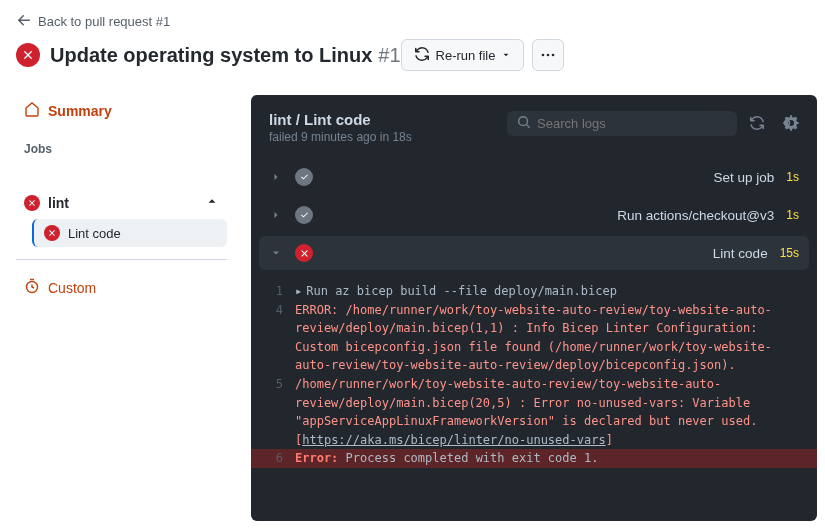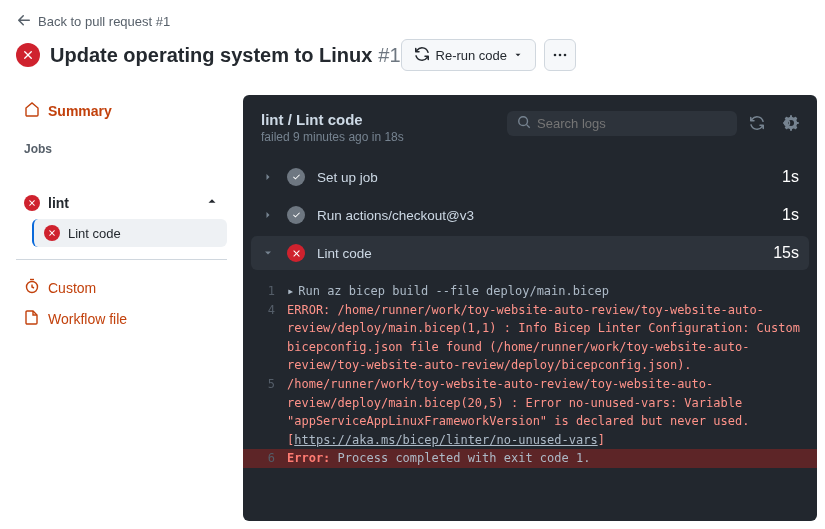--- a/index.html
+++ b/index.html
@@ -24,36 +24,36 @@
 .body { display: flex; flex: 1; min-height: 0; }
 .sidebar { width: 243px; padding: 8px 16px; border-right: 0; }
 .side-item { display: flex; align-items: center; gap: 8px; padding: 6px 8px; border-radius: 6px; cursor: pointer; font-size: 14px; color: #c2410c; }
 .side-item.bold { font-weight: 600; }
 .side-heading { font-size: 12px; color: #57606a; font-weight: 600; padding: 16px 8px 6px; }
 .job-item { display: flex; align-items: flex-end; padding: 6px 8px; gap: 8px; border-radius: 6px; cursor: pointer; margin-top: 26px; }
 .job-item .spacer { flex: 1; }
 .step-sub { display:flex; align-items:center; gap:8px; margin: 2px 0 4px 16px; padding: 6px 10px; border-radius: 6px; border-left: 2px solid #0969da; background: #eef1f4; font-size: 13px; cursor:pointer; }
 .divider { border: none; border-top: 1px solid #d0d7de; margin: 12px 0; }
 
-.log-pane { flex: 1; background: #22272e; color: #adbac7; border-radius: 6px; margin: 8px 8px 8px 0; display: flex; flex-direction: column; overflow: hidden; min-width: 0; }
+.log-pane { flex: 1; background: #22272e; color: #adbac7; border-radius: 6px; margin: 8px 8px 8px 8px; display: flex; flex-direction: column; overflow: hidden; min-width: 0; }
 .log-head { padding: 16px 18px 12px; display: flex; align-items: flex-start; gap: 12px; }
 .log-head-title { flex: 1; min-width: 0; }
 .log-head-title h3 { color: #cdd9e5; font-size: 15px; font-weight: 600; }
 .log-head-title .sub { font-size: 12px; color: #768390; margin-top: 2px; }
 .search-wrap { display: flex; align-items: center; background: #2d333b; border-radius: 6px; padding: 4px 10px; gap: 6px; width: 230px; }
 .search-wrap input { background: transparent; border: none; outline: none; color: #bef264; font-size: 13px; flex: 1; }
 .log-head-icons { display: flex; gap: 14px; align-items: center; padding-top:4px; }
 .log-head-icons .ic { cursor: pointer; color: #768390; }
 
 .steps { padding: 4px 8px 8px; display:flex; flex-direction:column; gap:4px; }
-.step-row { display: flex; align-items: center; padding: 8px 10px; gap: 12px; border-radius: 6px; cursor: pointer; }
+.step-row { display: flex; align-items: center; padding: 8px 10px; gap: 12px; border-radius: 6px; cursor: pointer; text-align: right; }
 .step-row.expanded { background: #2d333b; }
 .step-row .chev { width: 14px; color: #768390; display:flex; justify-content:center; }
 .step-row .step-title { flex: 1; color: #cdd9e5; font-size: 13.5px; }
-.step-row .step-time { font-size: 16px; color: #ffffff; }
+.step-row .step-time { font-size: 12px; color: #fde047; }
 
 .log-lines { font-family: ui-monospace, SFMono-Regular, Menlo, monospace; font-size: 12px; line-height: 1.55; padding: 4px 0 10px; }
 .log-line { display: flex; }
 .log-line .ln { width: 44px; text-align: right; padding-right: 12px; color: #545d68; flex-shrink: 0; user-select: none; }
 .log-line .txt { flex: 1; padding-right: 14px; white-space: pre-wrap; word-break: break-word; }
 .log-line.err .txt { color: #ff938a; }
 .log-line.err-final { background: #5d2527; }
 .log-line.err-final .txt .kw { color: #ff7b72; font-weight: 600; }
 .log-line .link { text-decoration: underline; color: #adbac7; }
 .run-caret { display:inline-block; margin-right:4px;}
@@ -85,21 +85,21 @@
           <span class="num">#1</span>
         </h1>
       </div>
       <div class="title-right">
         <button class="btn">
           <span>
             <svg class="sm-icon" viewBox="0 0 16 16" fill="currentColor">
                 <path d="M8 2.5a5.5 5.5 0 00-4.6 2.5H5a.75.75 0 010 1.5H1.75A.75.75 0 011 5.75V2.5a.75.75 0 011.5 0v1.3A7 7 0 0114.7 6a.75.75 0 11-1.4.5A5.5 5.5 0 008 2.5zM1.3 10a.75.75 0 011.4-.5A5.5 5.5 0 0012.6 11H11a.75.75 0 010-1.5h3.25c.41 0 .75.34.75.75v3.25a.75.75 0 01-1.5 0v-1.3A7 7 0 011.3 10z"></path>
               </svg>
           </span>
-          <span>Re-run code</span>
+          <span>Re-run file</span>
           <span>
             <svg width="10" height="10" viewBox="0 0 16 16" fill="currentColor">
                 <path d="M4 6l4 4 4-4z"></path>
               </svg>
           </span>
         </button>
         <button class="btn btn-icon">
           <svg width="16" height="16" viewBox="0 0 16 16" fill="currentColor">
               <circle cx="3" cy="8" r="1.3"></circle>
               <circle cx="8" cy="8" r="1.3"></circle>
@@ -147,29 +147,20 @@
       <div class="side-item">
         <span>
           <svg class="sm-icon" viewBox="0 0 16 16" fill="none" stroke="currentColor" stroke-width="1.4">
               <circle cx="8" cy="9" r="5.5"></circle>
               <path d="M8 6.5V9l2 1"></path>
               <path d="M6 1.5h4"></path>
             </svg>
         </span>
         <span>Custom</span>
       </div>
-      <div class="side-item">
-        <span>
-          <svg class="sm-icon" viewBox="0 0 16 16" fill="none" stroke="currentColor" stroke-width="1.4">
-              <path d="M3 2h6l4 4v8a1 1 0 01-1 1H3a1 1 0 01-1-1V3a1 1 0 011-1z"></path>
-              <path d="M9 2v4h4"></path>
-            </svg>
-        </span>
-        <span>Workflow file</span>
-      </div>
     </div>
 
     <div class="log-pane">
       <div class="log-head">
         <div class="log-head-title">
           <h3>lint / Lint code</h3>
           <div class="sub">failed 9 minutes ago in 18s</div>
         </div>
         <div class="search-wrap">
           <span>

